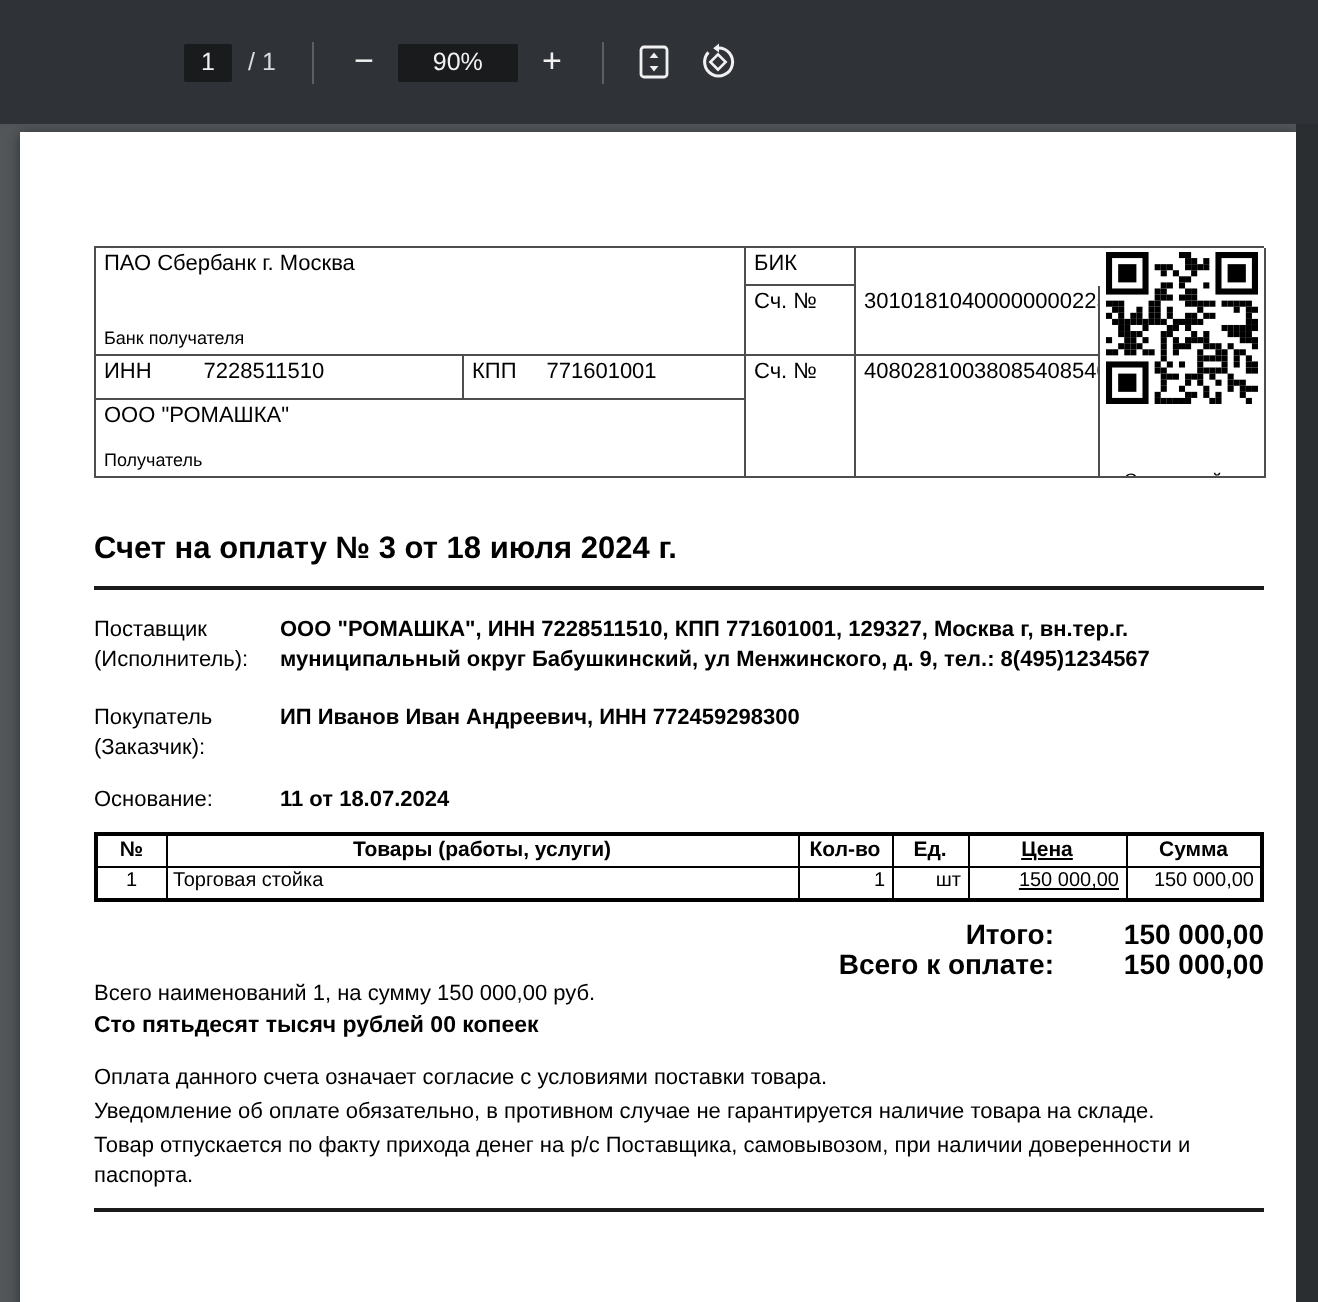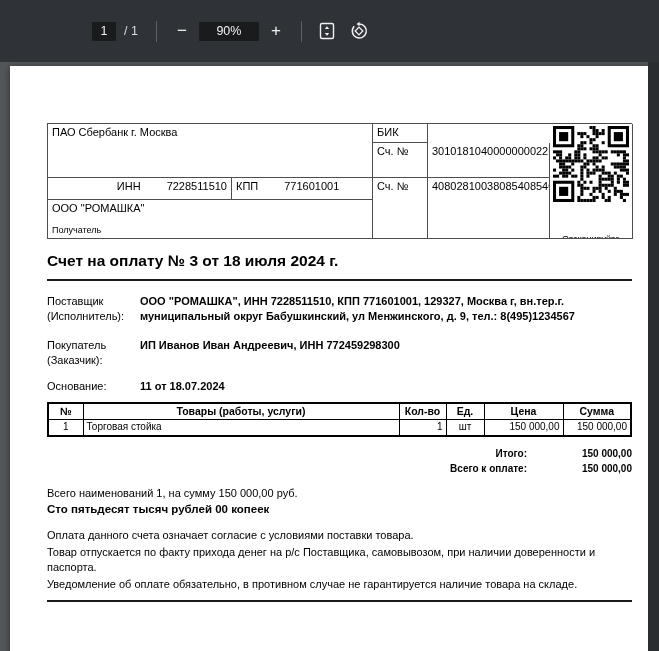--- a/index.html
+++ b/index.html
@@ -19,51 +19,51 @@
   
   .page{position:absolute;top:66px;left:10px;width:638px;height:820px;background:#fff;box-shadow:0 1px 6px rgba(0,0,0,.45);padding:57px 16px 40px 37px;color:#000;}
   
   .req{display:grid;grid-template-columns:184px 141px 55px 122px 83px;grid-template-rows:19px 35px 22px 39px;border-top:1px solid #4d4d4d;border-left:1px solid #4d4d4d;font-size:11px;line-height:1.2;}
   .req > div{border-right:1px solid #4d4d4d;border-bottom:1px solid #4d4d4d;padding:2px 4px;overflow:hidden;}
   .c-bank{grid-column:1/3;grid-row:1/3;display:flex;flex-direction:column;justify-content:space-between;}
   .c-bik-l{grid-column:3;grid-row:1;}
   .c-bik-v{grid-column:4;grid-row:1;}
   .c-cor-l{grid-column:3;grid-row:2;}
   .c-cor-v{grid-column:4;grid-row:2;}
-  .c-inn{grid-column:1;grid-row:3;display:flex;gap:26px;justify-content:flex-end;}
-  .c-kpp{grid-column:2;grid-row:3;display:flex;gap:26px;}
+  .c-inn{grid-column:1;grid-row:3;display:flex;gap:26px;}
+  .c-kpp{grid-column:2;grid-row:3;display:flex;gap:15px;}
   .c-acc-l{grid-column:3;grid-row:3/5;}
   .c-acc-v{grid-column:4;grid-row:3/5;}
   .c-payee{grid-column:1/3;grid-row:4;display:flex;flex-direction:column;justify-content:space-between;}
   .c-qr{grid-column:5;grid-row:1/5;display:flex;flex-direction:column;align-items:center;justify-content:flex-start;padding:3px 2px;gap:27px;}
   .tiny{font-size:9px;}
   .qr-caption{font-size:9px;text-align:center;line-height:1.25;margin-top:2px;}
   
-  .doc-title{font-size:15.5px;font-weight:bold;margin-top:13px;}
+  .doc-title{font-size:15.5px;font-weight:bold;margin-top:27px;}
   .rule{height:2px;background:#1a1a1a;margin-top:9px;}
   
   .party{display:flex;font-size:11px;line-height:1.35;margin-top:13px;}
   .party .lbl{width:93px;flex:none;}
   .party .val{font-weight:bold;max-width:497px;}
   
   table.items{border-collapse:collapse;width:100%;margin-top:8px;font-size:10px;}
   table.items th,table.items td{border:1px solid #000;padding:1px 3px;line-height:1.25;}
   table.items{border:2px solid #000;}
   table.items th{font-weight:bold;text-align:center;font-size:10.5px;}
   .col-num{width:35px;text-align:center;}
   .col-qty{width:47px;text-align:right;}
-  .col-unit{width:38px;text-align:center;}
-  .col-price{width:79px;text-align:right;}
+  .col-unit{width:38px;text-align:right;}
+  .col-price{width:79px;text-align:right;text-decoration:underline;}
   .col-sum{width:68px;text-align:right;}
   
-  .totals{margin-top:9px;font-size:10px;}
+  .totals{margin-top:9px;font-size:14px;}
   .trow{display:flex;justify-content:flex-end;line-height:15px;}
   .tlabel{font-weight:bold;}
   .tvalue{width:105px;text-align:right;font-weight:bold;}
-  .summary{font-size:11px;margin-top:10px;line-height:1.35;}
+  .summary{font-size:11px;margin-top:0;line-height:1.35;}
   .in-words{font-size:11.5px;font-weight:bold;margin-top:2px;}
   
   .conds{margin-top:13px;max-width:568px;}
   .conds p{margin:0 0 2.5px 0;font-size:11px;line-height:1.35;}
 </style>
 </head>
 <body>
 
 <div class="viewer">
 
@@ -95,20 +95,21 @@
     </button>
   </div>
 
   <div class="scrollbar"></div>
 
   <div class="page">
 
     <div class="req">
       <div class="c-bank">
         <span>ПАО Сбербанк г. Москва</span>
+        <span class="tiny">Банк получателя</span>
       </div>
       <div class="c-bik-l">БИК</div>
       <div class="c-cor-l">Сч. №</div>
       <div class="c-cor-v">30101810400000000225</div>
       <div class="c-inn">
         <span>ИНН</span>
         <span>7228511510</span>
       </div>
       <div class="c-kpp">
         <span>КПП</span>
@@ -401,20 +402,20 @@
         <span class="tlabel">Всего к оплате:</span>
         <span class="tvalue">150 000,00</span>
       </div>
     </div>
 
     <div class="summary">Всего наименований 1, на сумму 150 000,00 руб.</div>
     <div class="in-words">Сто пятьдесят тысяч рублей 00 копеек</div>
 
     <div class="conds">
       <p>Оплата данного счета означает согласие с условиями поставки товара.</p>
+      <p>Уведомление об оплате обязательно, в противном случае не гарантируется наличие товара на складе.</p>
       <p>Товар отпускается по факту прихода денег на р/с Поставщика, самовывозом, при наличии доверенности и паспорта.</p>
-      <p>Уведомление об оплате обязательно, в противном случае не гарантируется наличие товара на складе.</p>
     </div>
 
     <div class="rule" style="margin-top:8px;"></div>
 
   </div>
 </div>
 
 </body></html>

